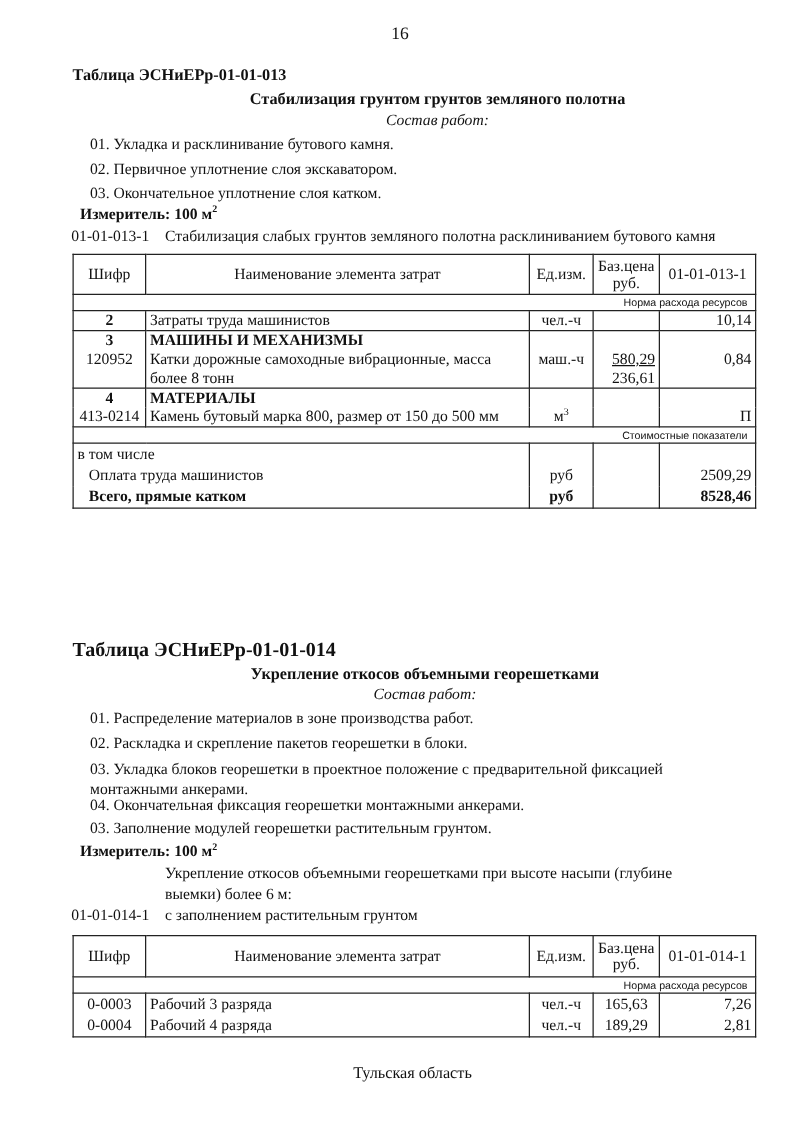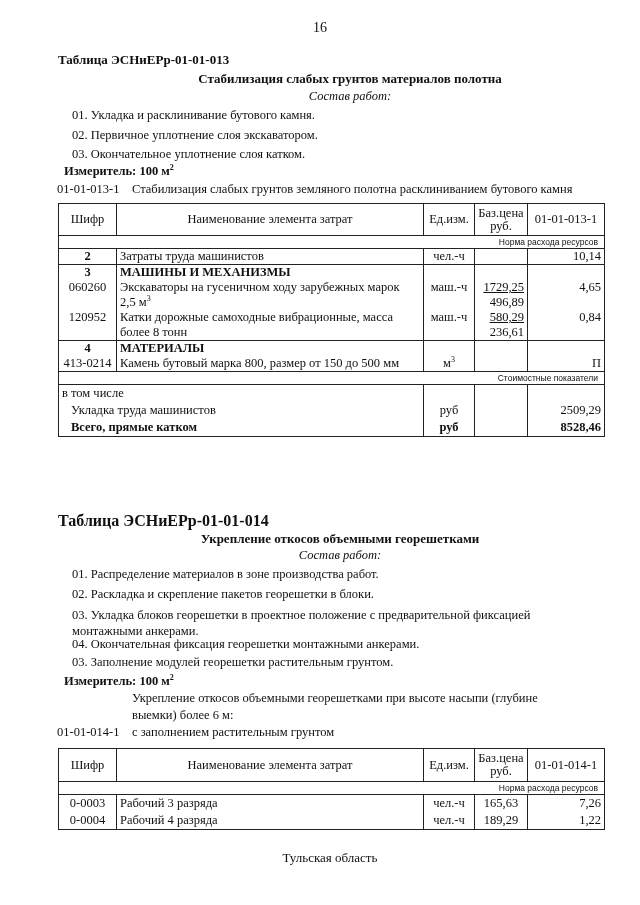--- a/index.html
+++ b/index.html
@@ -18,21 +18,21 @@
   .r { text-align:right; }
   .c { text-align:center; }
   .u { text-decoration:underline; }
 </style>
 </head>
 <body>
 
 <div class="abs" style="left:0;width:640px;top:20px;text-align:center;font-size:14px;">16</div>
 
 <div class="abs bold" style="left:58px;top:52px;font-size:13px;">Таблица  ЭСНиЕРр-01-01-013</div>
-<div class="abs bold" style="left:0;width:640px;top:71px;text-align:center;font-size:13px;padding-left:60px;box-sizing:border-box;">Стабилизация слабых грунтов материалов полотна</div>
+<div class="abs bold" style="left:0;width:640px;top:71px;text-align:center;font-size:13px;padding-left:60px;box-sizing:border-box;">Стабилизация грунтом грунтов земляного полотна</div>
 <div class="abs ital" style="left:0;width:640px;top:89px;text-align:center;padding-left:60px;box-sizing:border-box;">Состав работ:</div>
 <div class="abs" style="left:72px;top:108px;">01. Укладка и расклинивание бутового камня.</div>
 <div class="abs" style="left:72px;top:128px;">02. Первичное уплотнение слоя экскаватором.</div>
 <div class="abs" style="left:72px;top:147px;">03. Окончательное уплотнение слоя катком.</div>
 <div class="abs bold" style="left:64px;top:164px;"><span>Измеритель: 100 м</span><sup>2</sup></div>
 <div class="abs" style="left:57px;top:182px;">01-01-013-1</div>
 <div class="abs" style="left:132px;top:182px;">Стабилизация слабых грунтов земляного полотна расклиниванием бутового камня</div>
 
 <table class="est" style="left:58px;top:203px;width:546px;">
   <colgroup>
@@ -61,27 +61,20 @@
     <td class="r">10,14</td>
   </tr>
   <tr>
     <td class="c bold nobb">3</td>
     <td class="bold nobb">МАШИНЫ И МЕХАНИЗМЫ</td>
     <td class="nobb"></td>
         <td class="nobb"></td>
         <td class="nobb"></td>
   </tr>
   <tr>
-    <td class="c nob">060260</td>
-    <td class="nob"><span>Экскаваторы на гусеничном ходу зарубежных марок</span><br><span>2,5 м</span><sup>3</sup></td>
-    <td class="c nob">маш.-ч</td>
-    <td class="r nob"><span class="u">1729,25</span><br><span>496,89</span></td>
-    <td class="r nob">4,65</td>
-  </tr>
-  <tr>
     <td class="c nobt">120952</td>
     <td class="nobt"><span>Катки дорожные самоходные вибрационные, масса</span><br><span>более 8 тонн</span></td>
     <td class="c nobt">маш.-ч</td>
     <td class="r nobt"><span class="u">580,29</span><br><span>236,61</span></td>
     <td class="r nobt">0,84</td>
   </tr>
   <tr>
     <td class="c bold nobb">4</td>
     <td class="bold nobb">МАТЕРИАЛЫ</td>
     <td class="nobb"></td>
@@ -98,21 +91,21 @@
   <tr>
     <td colspan="5" class="norma">Стоимостные показатели</td>
   </tr>
   <tr>
     <td colspan="2" class="nob" style="line-height:17px;">в том числе</td>
     <td class="nob"></td>
         <td class="nob"></td>
         <td class="nob"></td>
   </tr>
   <tr>
-    <td colspan="2" class="nob" style="padding-left:12px;line-height:17px;">Укладка труда машинистов</td>
+    <td colspan="2" class="nob" style="padding-left:12px;line-height:17px;">Оплата труда машинистов</td>
     <td class="c nob" style="line-height:17px;">руб</td>
     <td class="nob"></td>
     <td class="r nob" style="line-height:17px;">2509,29</td>
   </tr>
   <tr>
     <td colspan="2" class="bold nobt" style="padding-left:12px;line-height:17px;">Всего, прямые катком</td>
     <td class="c bold nobt" style="line-height:17px;">руб</td>
     <td class="nobt"></td>
     <td class="r bold nobt" style="line-height:17px;">8528,46</td>
   </tr>
@@ -158,18 +151,18 @@
     <td class="nobb" style="line-height:17px;">Рабочий 3 разряда</td>
     <td class="c nobb" style="line-height:17px;">чел.-ч</td>
     <td class="c nobb" style="line-height:17px;">165,63</td>
     <td class="r nobb" style="line-height:17px;">7,26</td>
   </tr>
   <tr>
     <td class="c nobt" style="line-height:17px;">0-0004</td>
     <td class="nobt" style="line-height:17px;">Рабочий 4 разряда</td>
     <td class="c nobt" style="line-height:17px;">чел.-ч</td>
     <td class="c nobt" style="line-height:17px;">189,29</td>
-    <td class="r nobt" style="line-height:17px;">1,22</td>
+    <td class="r nobt" style="line-height:17px;">2,81</td>
   </tr>
 </tbody>
   </table>
 
 <div class="abs" style="left:0;width:640px;top:850px;text-align:center;font-size:13px;padding-left:20px;box-sizing:border-box;">Тульская область</div>
 
 </body></html>

